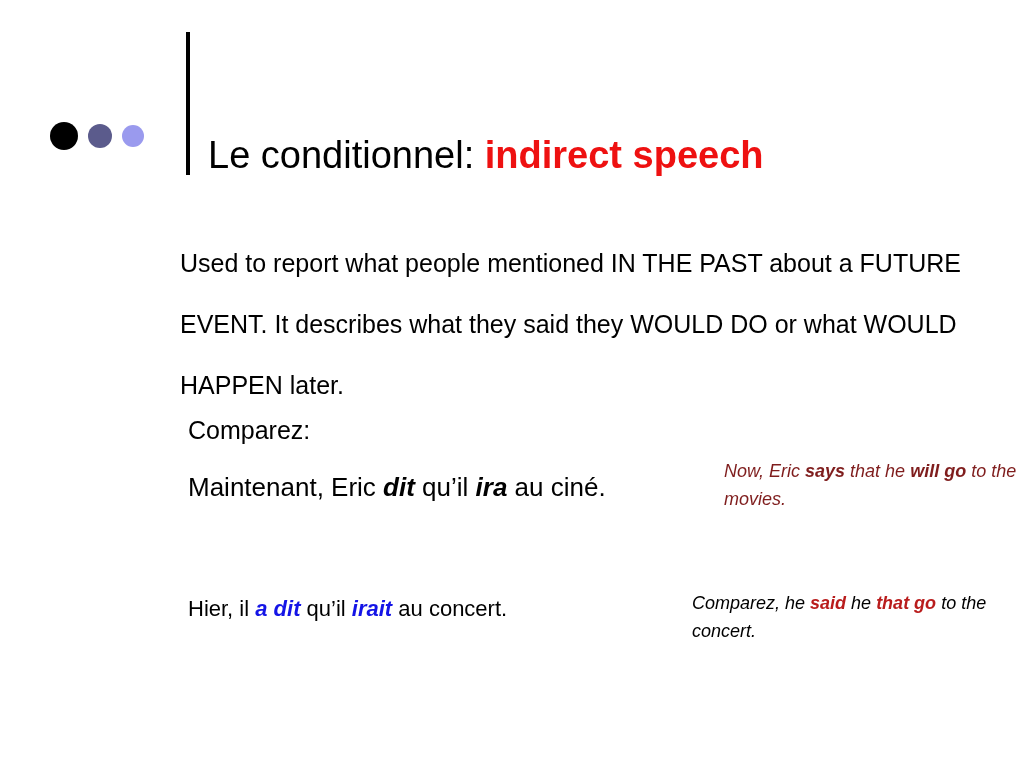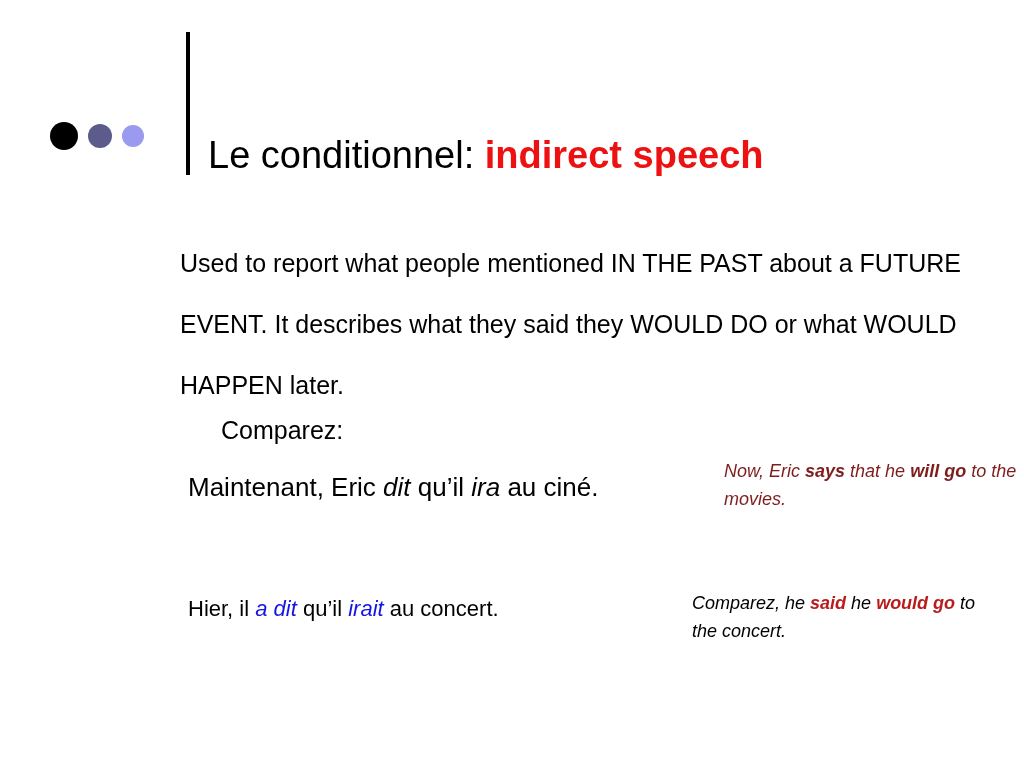--- a/index.html
+++ b/index.html
@@ -77,39 +77,38 @@
     line-height: 61px;
     color: #000000;
   }
 
   
   .comparez-label {
     position: absolute;
     left: 188px;
     top: 416px;
     font-size: 25px;
-    margin-left: 33px;
   }
 
   .fr-line-1 {
     position: absolute;
     left: 188px;
     top: 472px;
     font-size: 26px;
     white-space: nowrap;
   }
   .fr-line-2 {
     position: absolute;
     left: 188px;
     top: 596px;
     font-size: 22px;
     white-space: nowrap;
   }
   .bold-italic {
-    font-weight: normal;
+    font-weight: bold;
     font-style: italic;
   }
   .blue {
     color: #1414e6;
   }
 
   .en-line-1 {
     position: absolute;
     left: 724px;
     top: 458px;
@@ -164,14 +163,14 @@
 
 <div class="en-line-1">
   <span>Now, Eric </span><span class="bold">says</span><span> that he </span><span class="bold">will go</span><span> to the movies.</span>
 </div>
 
 <div class="fr-line-2">
   <span>Hier, il </span><span class="bold-italic blue">a dit</span><span> qu’il </span><span class="bold-italic blue">irait</span><span> au concert.</span>
 </div>
 
 <div class="en-line-2">
-  <span>Comparez, he </span><span class="blue-b">said</span><span> he </span><span class="blue-b">would go</span><span> to the concert.</span>
+  <span>Comparez, he </span><span class="blue-b">said</span><span> he </span><span class="blue-b">that go</span><span> to the concert.</span>
 </div>
 
 </body></html>

